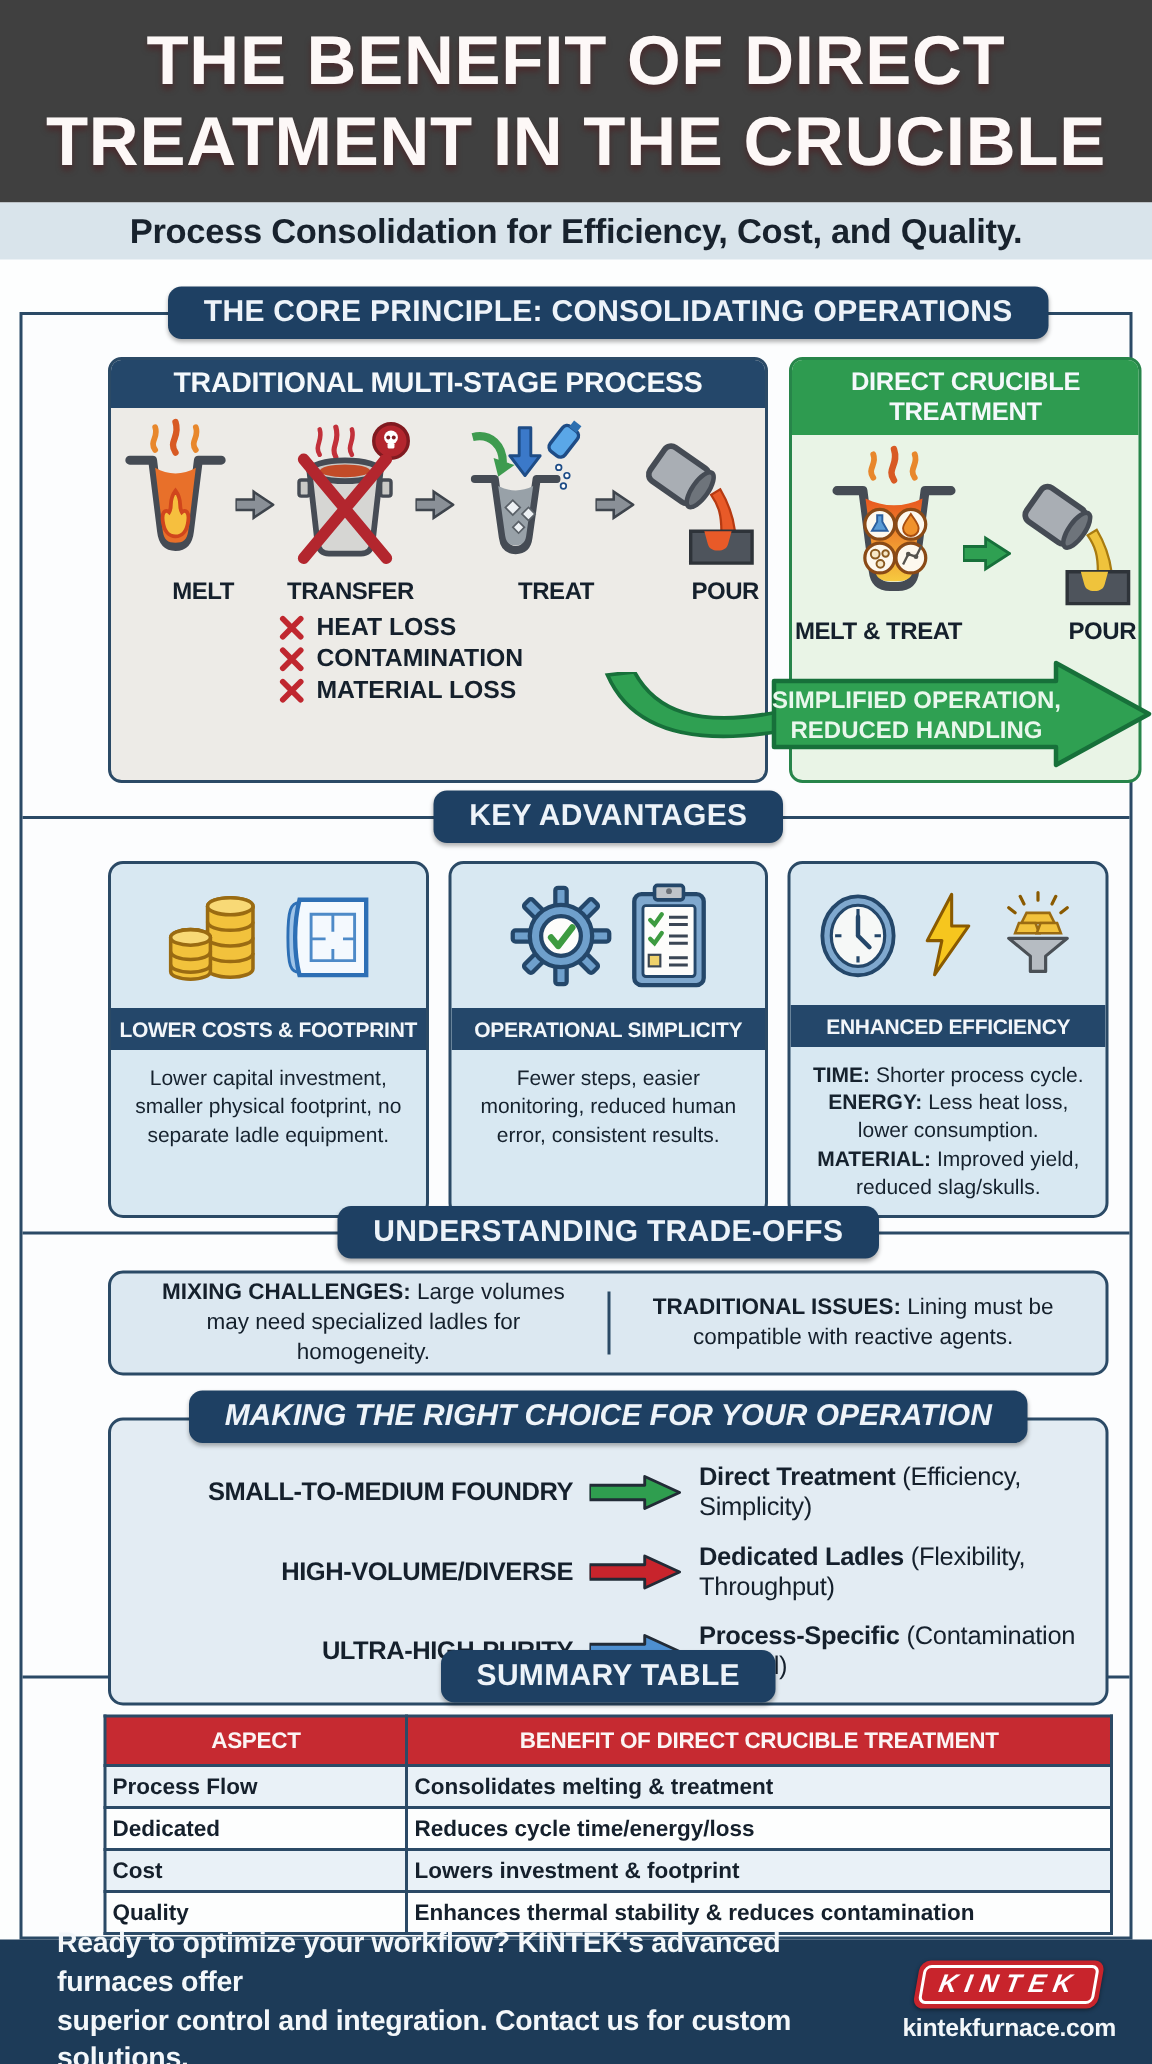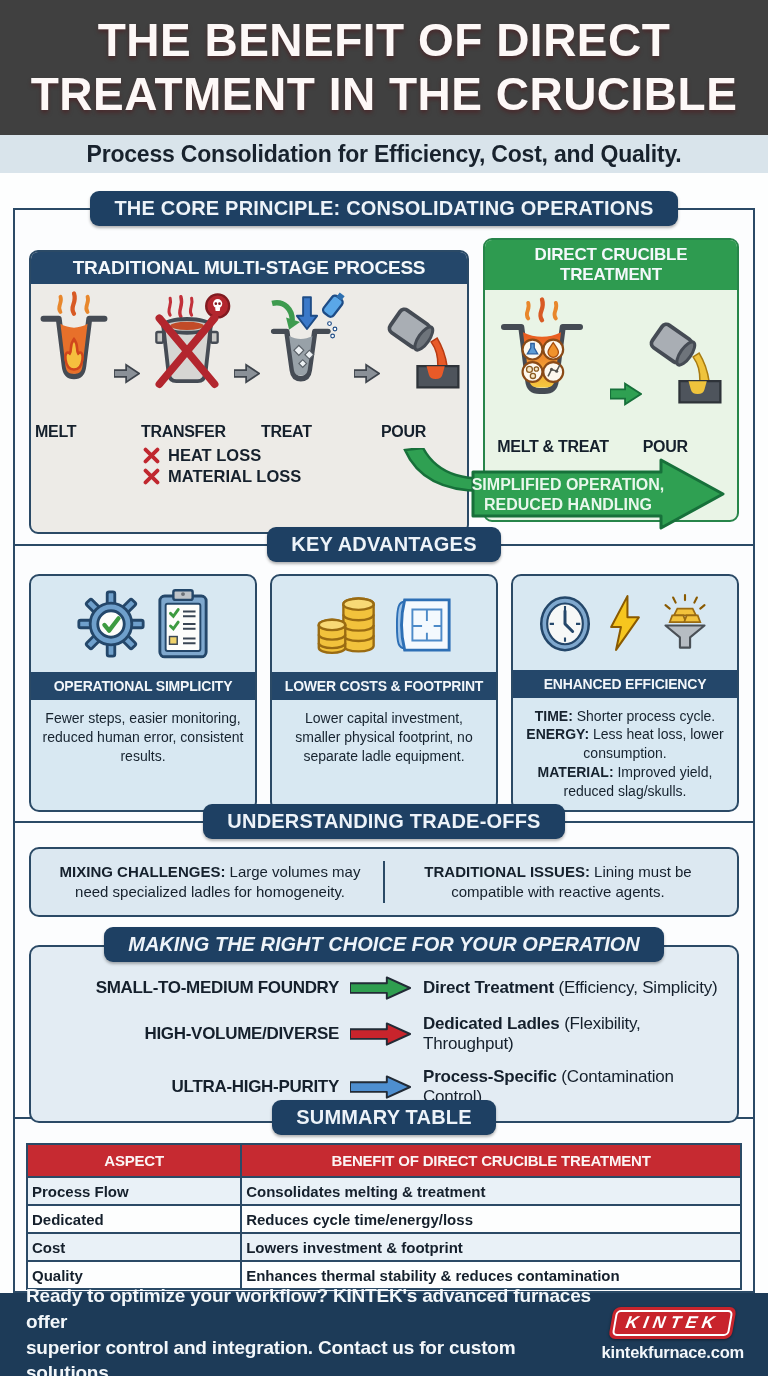--- a/index.html
+++ b/index.html
@@ -6,40 +6,40 @@
   .page{position:relative;width:768px;height:1376px;overflow:hidden;background:#FDFEFE;
         font-family:"Liberation Sans","DejaVu Sans",sans-serif;color:#15202C;}
   
   .hero{height:135px;background:#404040;display:flex;align-items:center;justify-content:center;}
   .hero-title{color:#FDF8F7;font-weight:bold;font-size:46px;line-height:1.16;text-align:center;
               letter-spacing:.5px;text-shadow:0 3px 4px rgba(90,0,10,.35);}
   .subtitle-strip{height:38px;background:#D9E4EB;display:flex;align-items:center;justify-content:center;}
   .subtitle-strip span{font-size:23px;font-weight:bold;color:#18222D;letter-spacing:-.2px;}
   
   .content{margin:35px 13px 0;border:2px solid #2B4A66;background:#FCFDFE;box-sizing:border-box;height:1085px;}
-  .band{position:relative;display:flex;flex-direction:column;box-sizing:border-box;border-bottom:2px solid #2B4A66;}
+  .band{position:relative;display:flex;flex-direction:column;box-sizing:border-box;border-bottom:2px solid #2B4A66;padding-left:43px;}
   .band:last-child{border-bottom:none;}
   .band-core{height:336px;}
   .band-adv{height:277px;}
   .band-mid{height:296px;}
   .band-summary{height:176px;}
   .badge{align-self:center;position:relative;z-index:4;margin-top:-19px;background:#1E4063;color:#EDF3F9;
          font-weight:bold;font-size:20px;letter-spacing:.2px;padding:6px 24px;border-radius:9px;
          box-shadow:0 2px 3px rgba(0,0,0,.3);white-space:nowrap;}
   
   .panels{display:flex;gap:14px;padding:12px 14px 0;}
   .panel{height:284px;border-radius:9px;overflow:hidden;display:flex;flex-direction:column;box-sizing:border-box;}
-  .panel-trad{flex:0 0 440px;border:2px solid #2B4A66;background:#EDEBE7;margin-top:12px;}
+  .panel-trad{flex:0 0 440px;border:2px solid #2B4A66;background:#EDEBE7;}
   .panel-direct{flex:1;border:2px solid #27854A;background:#E9F4E6;overflow:visible;border-radius:9px;}
   .panel-head{color:#F4F8FB;font-weight:bold;text-align:center;padding:5px 2px;letter-spacing:-.2px;}
   .panel-trad .panel-head{background:#24476A;font-size:19px;}
   .panel-direct .panel-head{background:#2E9B50;font-size:17px;border-radius:7px 7px 0 0;}
   .panel-body{flex:1;display:flex;flex-direction:column;position:relative;}
   .steps{display:flex;align-items:flex-end;justify-content:center;padding:6px 2px 0;}
-  .step{display:flex;flex-direction:column;align-items:flex-start;gap:25px;}
+  .step{display:flex;flex-direction:column;align-items:flex-end;}
   .step-label{font-weight:bold;font-size:16px;color:#15202C;margin-top:3px;letter-spacing:-.3px;white-space:nowrap;}
   .sarrow{margin:0 1px 56px;}
   .drawbacks{margin:4px 0 0 112px;padding:0;list-style:none;}
   .drawbacks li{display:flex;align-items:center;gap:8px;font-weight:bold;font-size:16.5px;line-height:21px;color:#15202C;}
   .banner-wrap{position:relative;height:76px;margin-top:auto;margin-bottom:6px;}
   .banner-svg{position:absolute;left:-14px;top:0;overflow:visible;z-index:3;}
   .swoosh{position:absolute;left:386px;top:238px;z-index:2;}
   
   .cards{display:flex;gap:13px;padding:12px 14px 0;}
   .card{flex:1;background:#D8E8F2;border:2px solid #2B4A66;border-radius:10px;overflow:hidden;height:238px;
@@ -67,21 +67,21 @@
   
   .summary-table{margin:8px 11px 0;border-collapse:collapse;width:calc(100% - 22px);}
   .summary-table th{background:#C62A31;color:#FBF4F4;font-size:15px;font-weight:bold;padding:7px 4px;
                     border:2px solid #2B4A66;letter-spacing:-.2px;}
   .summary-table td{font-size:15px;font-weight:bold;padding:4.5px 4px;border:2px solid #2B4A66;color:#15202C;}
   .summary-table .col-aspect{width:30%;}
   .summary-table tr:nth-child(odd) td{background:#E9F1F7;}
   .summary-table tr:nth-child(even) td{background:#FDFEFE;}
   
   .footer{position:absolute;left:0;bottom:0;width:768px;height:83px;background:#1D3B58;display:flex;
-          align-items:center;justify-content:space-between;padding:0 24px 0 26px;box-sizing:border-box;}
+          align-items:center;justify-content:space-between;padding:0 24px 0 38px;box-sizing:border-box;}
   .footer-text{color:#F3F7FA;font-weight:bold;font-size:19px;line-height:1.35;letter-spacing:-.2px;}
   .brand{display:flex;flex-direction:column;align-items:center;}
   .logo-outer{background:#C8242C;transform:skewX(-10deg);border-radius:7px;padding:3px;box-shadow:0 1px 3px rgba(0,0,0,.45);}
   .logo-inner{border:2px solid #fff;border-radius:5px;padding:1px 10px;color:#fff;font-style:italic;
               font-weight:bold;font-size:17px;letter-spacing:5px;white-space:nowrap;}
   .website{color:#F3F7FA;font-size:16.5px;margin-top:4px;font-weight:bold;letter-spacing:-.2px;}
 </style>
 </head>
 <body>
 
@@ -191,20 +191,26 @@
                 <div class="step-label">POUR</div>
               </div>
             </div>
 
             <ul class="drawbacks">
               <li>
                 <svg width="17" height="17" viewBox="0 0 20 20">
                     <path d="M3,3 L17,17 M17,3 L3,17" stroke="#C0272F" stroke-width="4.5" stroke-linecap="round"></path>
                   </svg>
                 <span>HEAT LOSS</span>
+                </li>
+              <li>
+                <svg width="17" height="17" viewBox="0 0 20 20">
+                    <path d="M3,3 L17,17 M17,3 L3,17" stroke="#C0272F" stroke-width="4.5" stroke-linecap="round"></path>
+                  </svg>
+                <span>CONTAMINATION</span>
                 </li>
               <li>
                 <svg width="17" height="17" viewBox="0 0 20 20">
                     <path d="M3,3 L17,17 M17,3 L3,17" stroke="#C0272F" stroke-width="4.5" stroke-linecap="round"></path>
                   </svg>
                 <span>MATERIAL LOSS</span>
                 </li>
             </ul>
           </div>
         </div>
@@ -277,20 +283,44 @@
       </svg>
     </section>
 
     <section class="band band-adv">
       <div class="badge">KEY ADVANTAGES</div>
       <div class="cards">
 
         <div class="card">
           <div class="card-icons">
             <svg width="70" height="70" viewBox="0 0 74 74">
+              <g fill="#F2C23C" stroke="#9A6B12" stroke-width="2.5">
+                <ellipse cx="46" cy="16" rx="16" ry="6"></ellipse>
+                <path d="M30,16 v44 c0,3.5 7,6 16,6 s16,-2.5 16,-6 v-44"></path>
+                <ellipse cx="46" cy="16" rx="16" ry="6" fill="#F8D976"></ellipse>
+                <path d="M30,27 c0,3.5 7,6 16,6 s16,-2.5 16,-6 M30,38 c0,3.5 7,6 16,6 s16,-2.5 16,-6 M30,49 c0,3.5 7,6 16,6 s16,-2.5 16,-6" fill="none"></path>
+                <ellipse cx="18" cy="38" rx="14" ry="5.5"></ellipse>
+                <path d="M4,38 v24 c0,3 6,5.5 14,5.5 s14,-2.5 14,-5.5 v-24"></path>
+                <ellipse cx="18" cy="38" rx="14" ry="5.5" fill="#F8D976"></ellipse>
+                <path d="M4,48 c0,3 6,5.5 14,5.5 s14,-2.5 14,-5.5 M4,57 c0,3 6,5.5 14,5.5 s14,-2.5 14,-5.5" fill="none"></path>
+              </g>
+            </svg>
+            <svg width="58" height="68" viewBox="0 0 60 70">
+              <path d="M10,12 c-6,0 -8,5 -8,24 c0,20 2,24 8,24 l5,-3 l-5,-45 z" fill="#9FC4E8" stroke="#2D6FB5" stroke-width="2"></path>
+              <path d="M10,10 h46 v52 h-46 c-4,-16 -4,-36 0,-52 z" fill="#F4F9FE" stroke="#2D6FB5" stroke-width="3"></path>
+              <path d="M18,20 h30 v32 h-30 z M33,20 v12 M33,44 v8 M18,37 h10 M40,37 h8" stroke="#4D8AC8" stroke-width="2" fill="none"></path>
+            </svg>
+          </div>
+          <div class="card-title">LOWER COSTS &amp; FOOTPRINT</div>
+          <div class="card-body">Lower capital investment, smaller physical footprint, no separate ladle equipment.</div>
+        </div>
+
+        <div class="card">
+          <div class="card-icons">
+            <svg width="70" height="70" viewBox="0 0 74 74">
               <g fill="#6FA0CC" stroke="#24476A" stroke-width="3">
                 <rect x="33" y="3" width="8" height="13" rx="2"></rect>
                 <rect x="33" y="58" width="8" height="13" rx="2"></rect>
                 <rect x="3" y="33" width="13" height="8" rx="2"></rect>
                 <rect x="58" y="33" width="13" height="8" rx="2"></rect>
                 <rect x="33" y="3" width="8" height="13" rx="2" transform="rotate(45 37 37)"></rect>
                 <rect x="33" y="58" width="8" height="13" rx="2" transform="rotate(45 37 37)"></rect>
                 <rect x="3" y="33" width="13" height="8" rx="2" transform="rotate(45 37 37)"></rect>
                 <rect x="58" y="33" width="13" height="8" rx="2" transform="rotate(45 37 37)"></rect>
                 <circle cx="37" cy="37" r="22"></circle>
@@ -306,44 +336,20 @@
               <path d="M15,26 l3,3 5,-7" stroke="#3D9B40" stroke-width="3" fill="none" stroke-linecap="round"></path>
               <path d="M28,24 h13 M28,29 h13" stroke="#3A4654" stroke-width="2"></path>
               <path d="M15,39 l3,3 5,-7" stroke="#3D9B40" stroke-width="3" fill="none" stroke-linecap="round"></path>
               <path d="M28,37 h13 M28,42 h13" stroke="#3A4654" stroke-width="2"></path>
               <rect x="14" y="50" width="8" height="8" fill="#EFD26A" stroke="#3A4654" stroke-width="1.5"></rect>
               <path d="M28,52 h13 M28,57 h13" stroke="#3A4654" stroke-width="2"></path>
             </svg>
           </div>
           <div class="card-title">OPERATIONAL SIMPLICITY</div>
           <div class="card-body">Fewer steps, easier monitoring, reduced human error, consistent results.</div>
-        </div>
-
-        <div class="card">
-          <div class="card-icons">
-            <svg width="70" height="70" viewBox="0 0 74 74">
-              <g fill="#F2C23C" stroke="#9A6B12" stroke-width="2.5">
-                <ellipse cx="46" cy="16" rx="16" ry="6"></ellipse>
-                <path d="M30,16 v44 c0,3.5 7,6 16,6 s16,-2.5 16,-6 v-44"></path>
-                <ellipse cx="46" cy="16" rx="16" ry="6" fill="#F8D976"></ellipse>
-                <path d="M30,27 c0,3.5 7,6 16,6 s16,-2.5 16,-6 M30,38 c0,3.5 7,6 16,6 s16,-2.5 16,-6 M30,49 c0,3.5 7,6 16,6 s16,-2.5 16,-6" fill="none"></path>
-                <ellipse cx="18" cy="38" rx="14" ry="5.5"></ellipse>
-                <path d="M4,38 v24 c0,3 6,5.5 14,5.5 s14,-2.5 14,-5.5 v-24"></path>
-                <ellipse cx="18" cy="38" rx="14" ry="5.5" fill="#F8D976"></ellipse>
-                <path d="M4,48 c0,3 6,5.5 14,5.5 s14,-2.5 14,-5.5 M4,57 c0,3 6,5.5 14,5.5 s14,-2.5 14,-5.5" fill="none"></path>
-              </g>
-            </svg>
-            <svg width="58" height="68" viewBox="0 0 60 70">
-              <path d="M10,12 c-6,0 -8,5 -8,24 c0,20 2,24 8,24 l5,-3 l-5,-45 z" fill="#9FC4E8" stroke="#2D6FB5" stroke-width="2"></path>
-              <path d="M10,10 h46 v52 h-46 c-4,-16 -4,-36 0,-52 z" fill="#F4F9FE" stroke="#2D6FB5" stroke-width="3"></path>
-              <path d="M18,20 h30 v32 h-30 z M33,20 v12 M33,44 v8 M18,37 h10 M40,37 h8" stroke="#4D8AC8" stroke-width="2" fill="none"></path>
-            </svg>
-          </div>
-          <div class="card-title">LOWER COSTS &amp; FOOTPRINT</div>
-          <div class="card-body">Lower capital investment, smaller physical footprint, no separate ladle equipment.</div>
         </div>
 
         <div class="card">
           <div class="card-icons">
             <svg width="56" height="64" viewBox="0 0 66 74">
               <ellipse cx="33" cy="38" rx="28" ry="31" fill="#7FA8CE" stroke="#24476A" stroke-width="3"></ellipse>
               <ellipse cx="33" cy="38" rx="21" ry="24" fill="#F6F8F7" stroke="#24476A" stroke-width="2.5"></ellipse>
               <path d="M33,17 v5 M33,54 v5 M15,38 h5 M46,38 h5" stroke="#24476A" stroke-width="2.5"></path>
               <path d="M33,38 V23 M33,38 L42,47" stroke="#24476A" stroke-width="3.5" stroke-linecap="round"></path>
             </svg>

